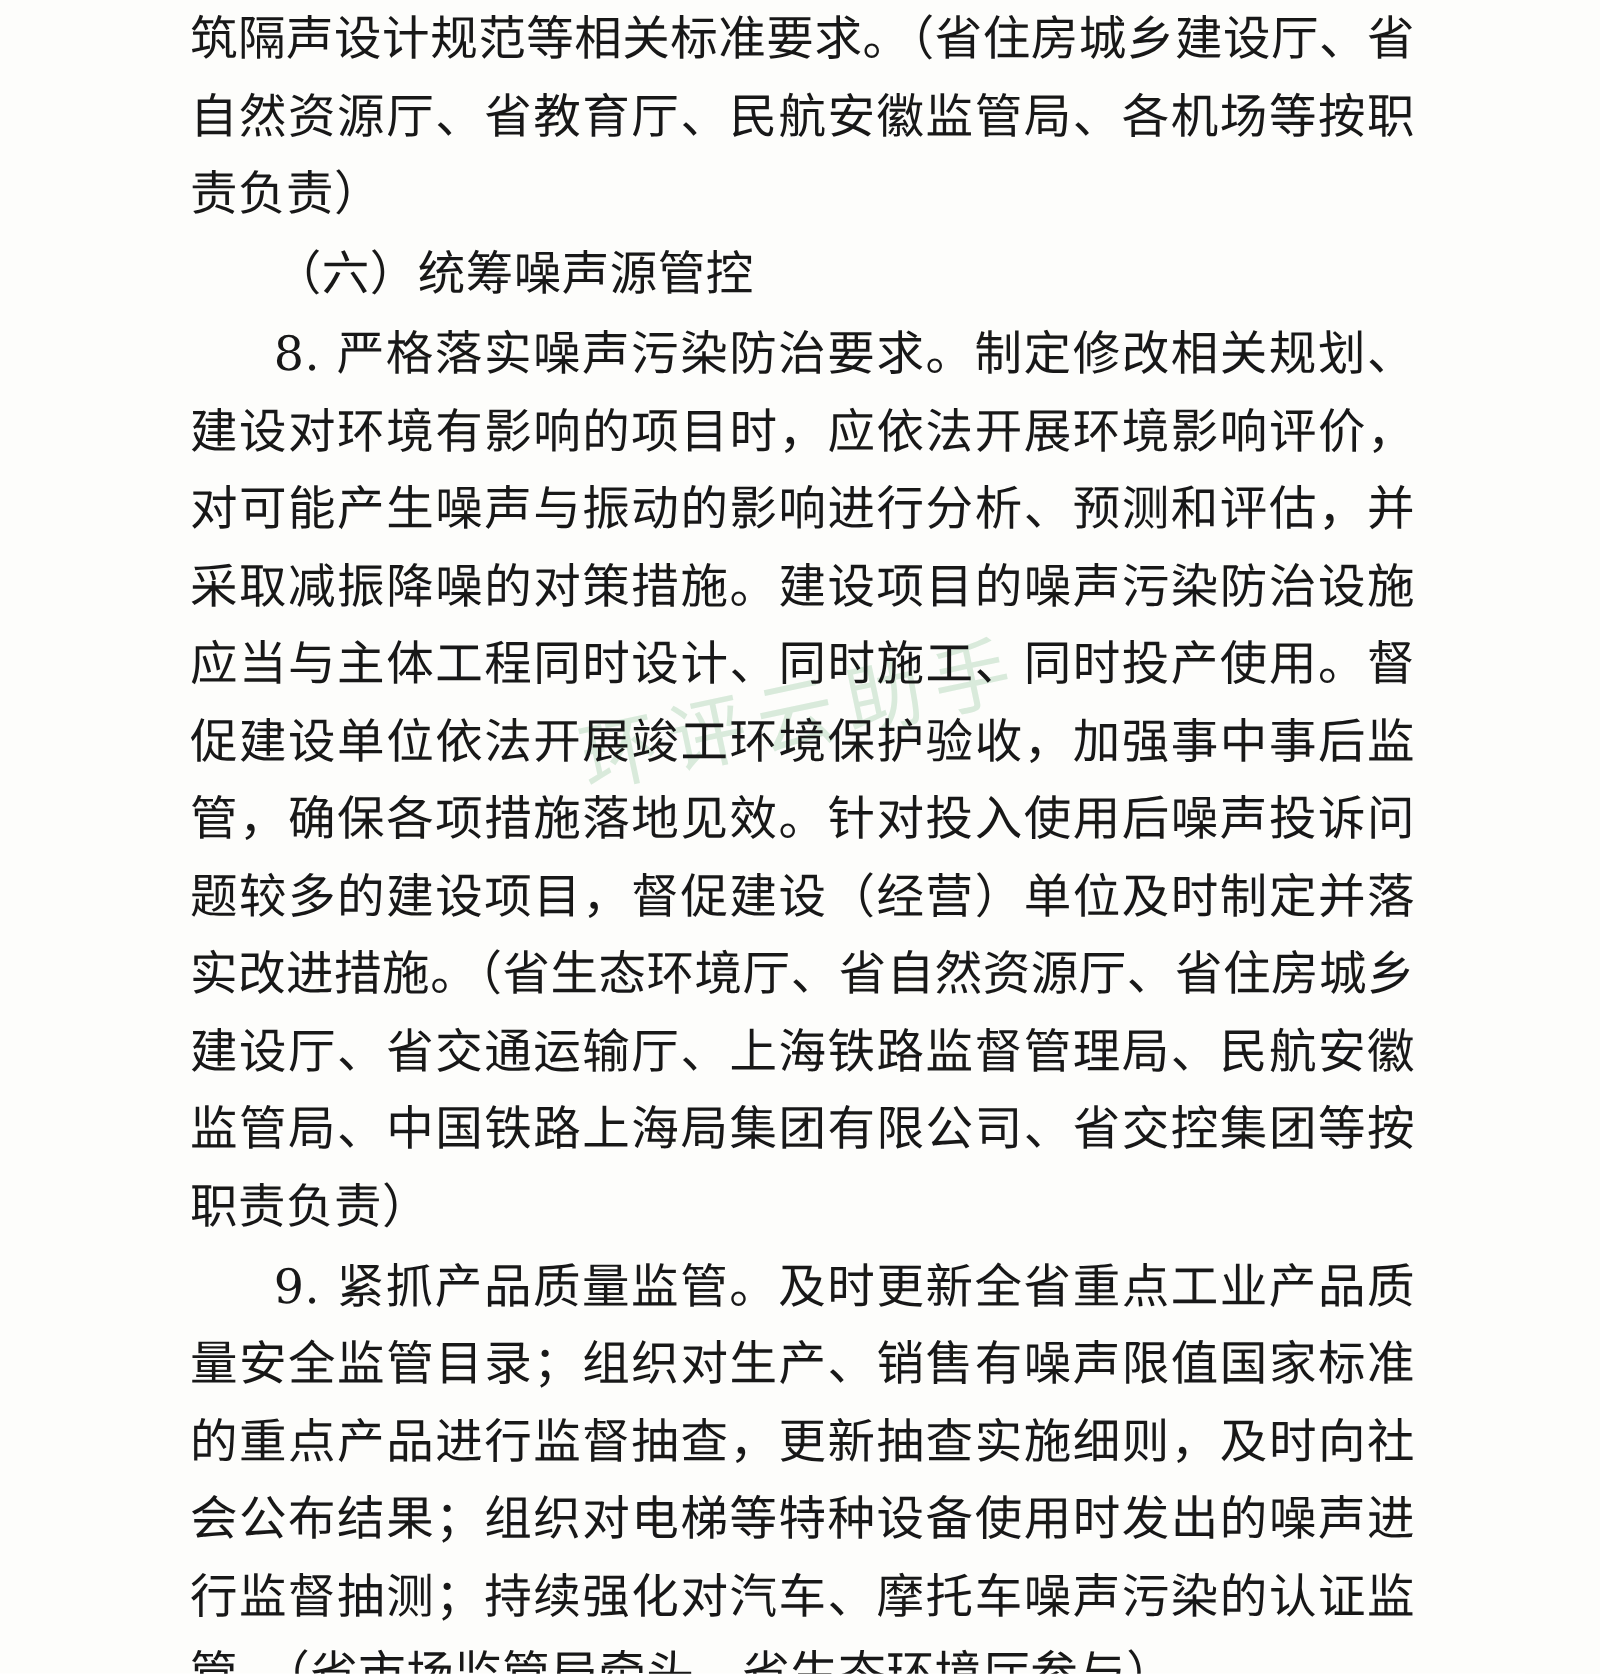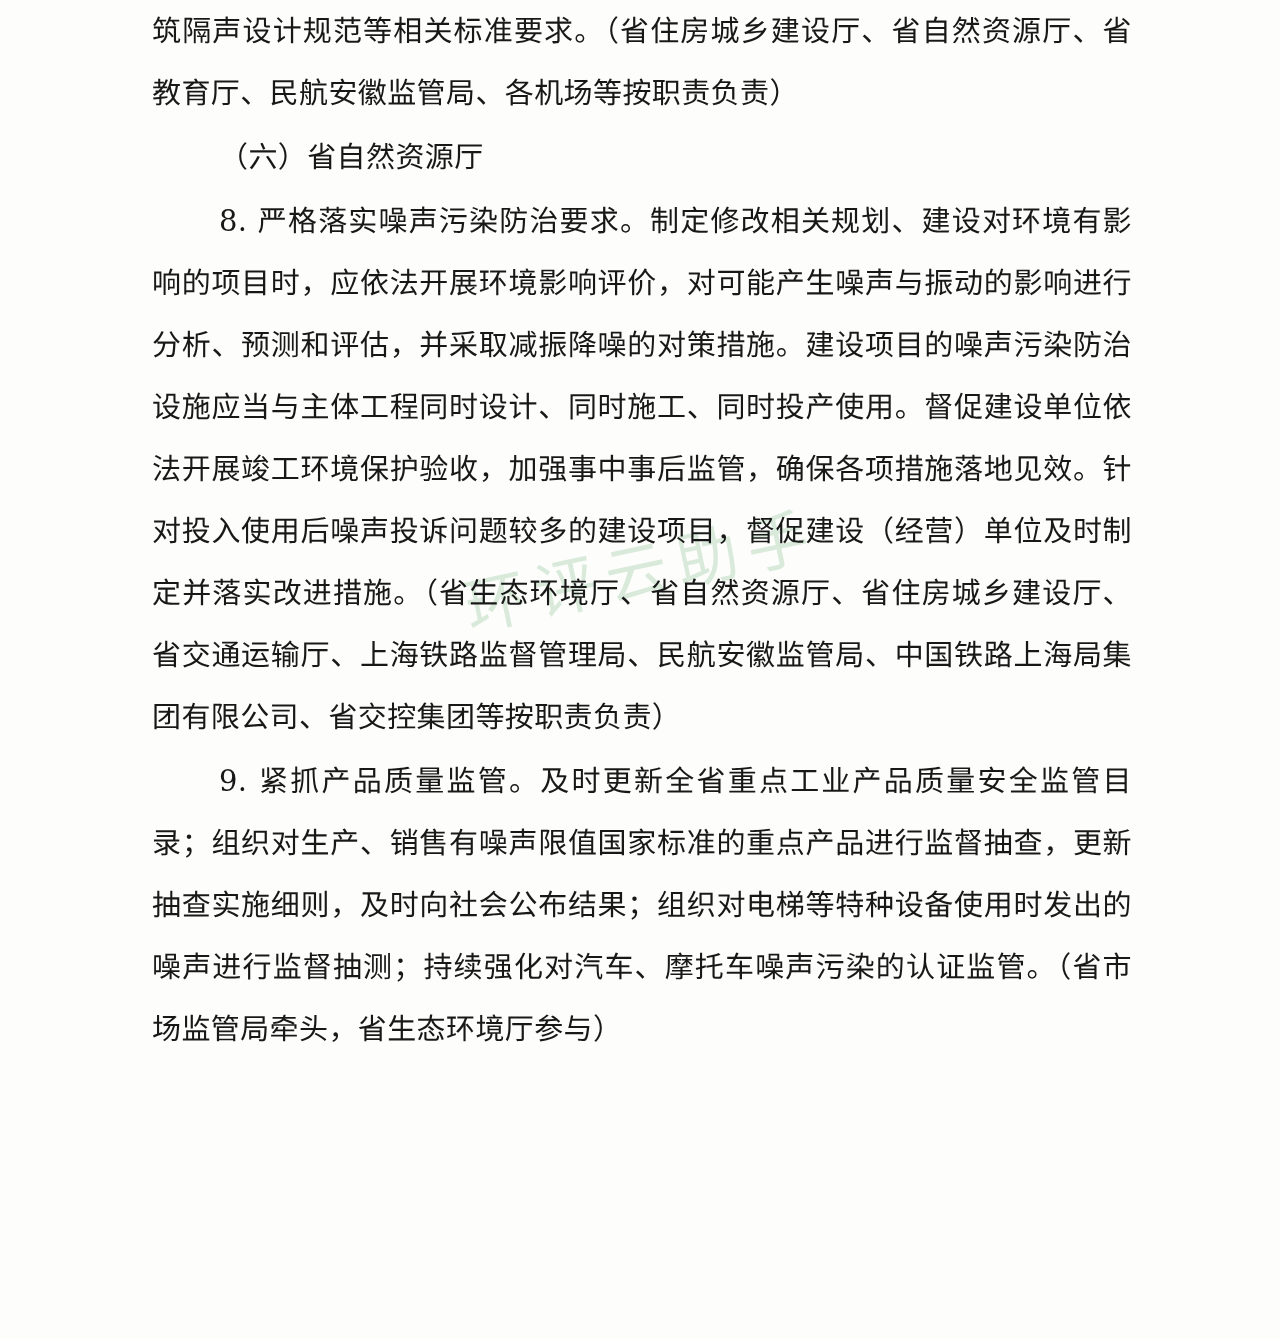--- a/index.html
+++ b/index.html
@@ -42,21 +42,21 @@
     font-family: "DejaVu Serif", "Liberation Serif", serif;
   }
 
   #content {
     position: relative;
     z-index: 1;
   }
 
   p.para {
     margin: 0 0 2px 0;
-    font-size: 29px;
+    font-size: 38px;
     line-height: 62px;
     color: #181818;
     text-align: justify;
     text-justify: inter-ideograph;
     letter-spacing: 0.4px;
     font-family: "DejaVu Serif", "Liberation Serif", serif;
   }
 
   p.indent {
     text-indent: 67px;
@@ -70,21 +70,21 @@
 <body>
 
 <div id="page">
 
   <div id="watermark">环评云助手</div>
 
   <div id="content">
 
     <p class="para cont">筑隔声设计规范等相关标准要求。（省住房城乡建设厅、省自然资源厅、省教育厅、民航安徽监管局、各机场等按职责负责）</p>
 
-    <p class="para indent">（六）省自然资源厅</p>
+    <p class="para indent">（六）统筹噪声源管控</p>
 
     <p class="para indent">8.  严格落实噪声污染防治要求。制定修改相关规划、建设对环境有影响的项目时，应依法开展环境影响评价，对可能产生噪声与振动的影响进行分析、预测和评估，并采取减振降噪的对策措施。建设项目的噪声污染防治设施应当与主体工程同时设计、同时施工、同时投产使用。督促建设单位依法开展竣工环境保护验收，加强事中事后监管，确保各项措施落地见效。针对投入使用后噪声投诉问题较多的建设项目，督促建设（经营）单位及时制定并落实改进措施。（省生态环境厅、省自然资源厅、省住房城乡建设厅、省交通运输厅、上海铁路监督管理局、民航安徽监管局、中国铁路上海局集团有限公司、省交控集团等按职责负责）</p>
 
     <p class="para indent">9.  紧抓产品质量监管。及时更新全省重点工业产品质量安全监管目录；组织对生产、销售有噪声限值国家标准的重点产品进行监督抽查，更新抽查实施细则，及时向社会公布结果；组织对电梯等特种设备使用时发出的噪声进行监督抽测；持续强化对汽车、摩托车噪声污染的认证监管。（省市场监管局牵头，省生态环境厅参与）</p>
 
 
   </div>
 </div>
 
 </body></html>

